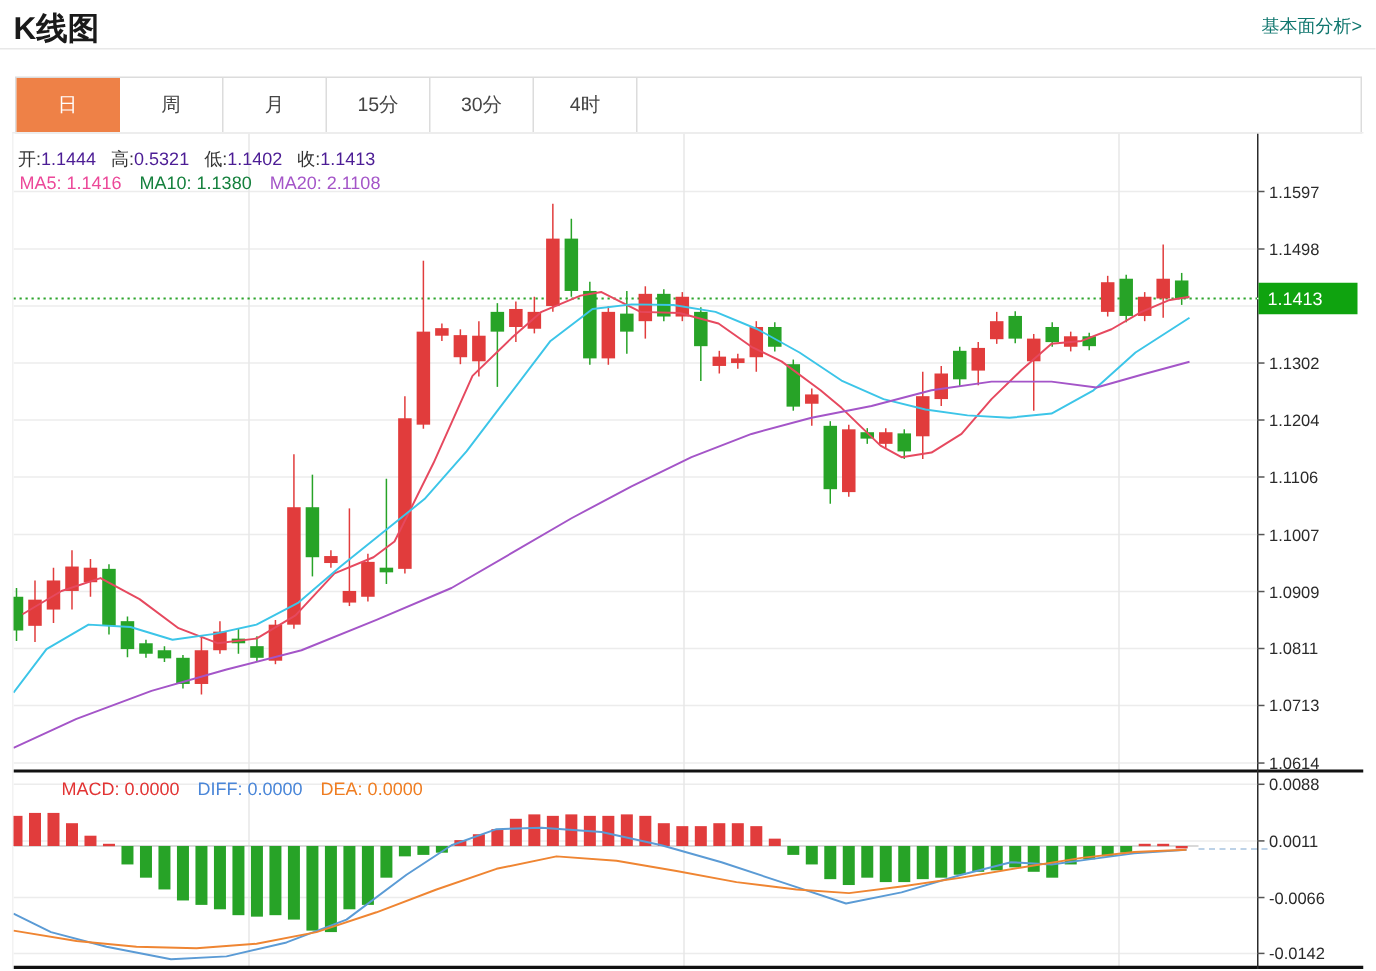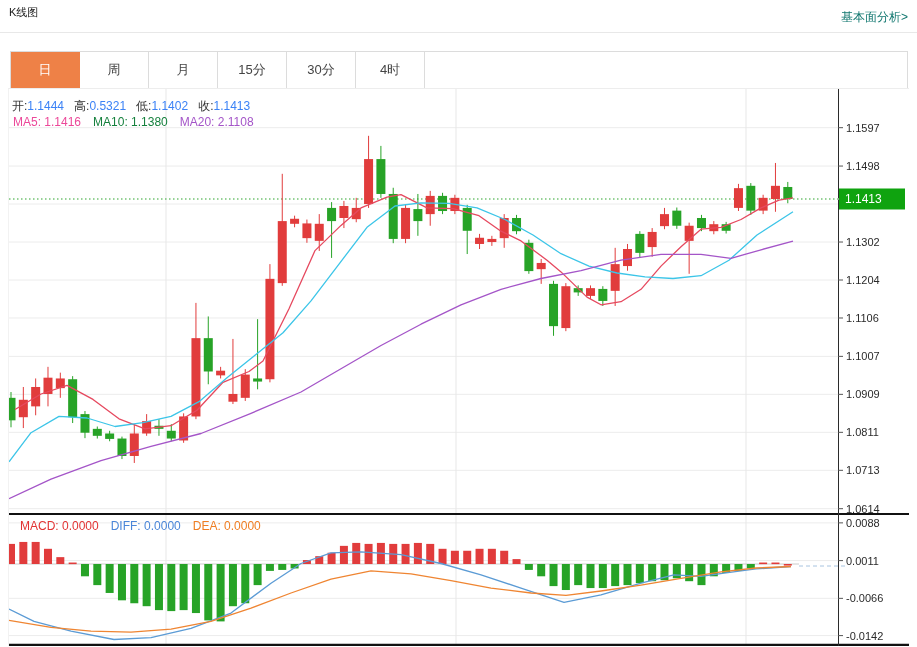--- a/index.html
+++ b/index.html
@@ -1,32 +1,32 @@
 <!DOCTYPE html>
 <html><head>
 <meta charset="utf-8">
 <style>
   html,body{margin:0;padding:0;background:#fff;}
   body{width:917px;height:647px;overflow:hidden;font-family:"Liberation Sans",sans-serif;position:relative;}
   .page{position:absolute;inset:0;}
-  .page-title{position:absolute;left:9px;top:5px;font-size:11px;font-weight:normal;color:#1a1a1a;}
+  .page-title{position:absolute;left:9px;top:5px;font-size:21px;font-weight:bold;color:#1a1a1a;}
   .top-link{position:absolute;right:9px;top:9px;font-size:12px;color:#0f766e;text-decoration:none;cursor:pointer;}
   .title-divider{position:absolute;left:0;top:32px;width:917px;height:1px;background:#e8e8e8;}
   .tabstrip{position:absolute;left:10px;top:51px;width:896px;height:36px;border:1px solid #dcdcdc;display:flex;background:#fff;}
   .tab{width:69px;height:36px;line-height:36px;text-align:center;font-size:13px;color:#444;border-right:1px solid #dcdcdc;cursor:pointer;box-sizing:border-box;flex:none;}
   .tab.selected{background:#ee8147;color:#fff;border-right:1px solid #ee8147;}
   .tab-filler{flex:1;border-right:none;}
   .chartbox{position:absolute;left:8px;top:88px;width:900px;height:557px;border-top:1px solid #ededed;border-left:1px solid #f2f2f2;}
   .legend{position:absolute;font-size:12px;white-space:nowrap;pointer-events:none;}
   .legend-ohlc{left:3px;top:9px;}
   .legend-ohlc .lbl{color:#333;}
-  .legend-ohlc .val{color:#3b82f6;margin-right:10px;}
+  .legend-ohlc .val{color:#4c1d95;margin-right:10px;}
   .legend-ma{left:4px;top:26px;}
   .legend-ma span{margin-right:12px;}
-  .legend-macd{left:11px;top:430px;}
+  .legend-macd{left:32px;top:430px;}
   .legend-macd span{margin-right:12px;}
   svg{position:absolute;left:0;top:0;}
   text{font-family:"Liberation Sans",sans-serif;}
 </style>
 </head>
 <body>
 
 <div class="page">
   <div class="page-title">K线图</div>
   <a class="top-link">基本面分析&gt;</a>

